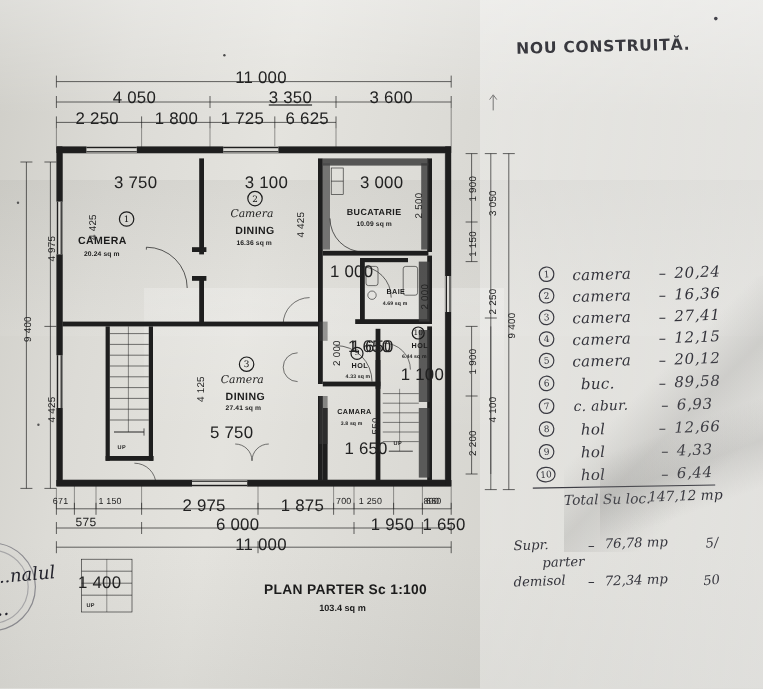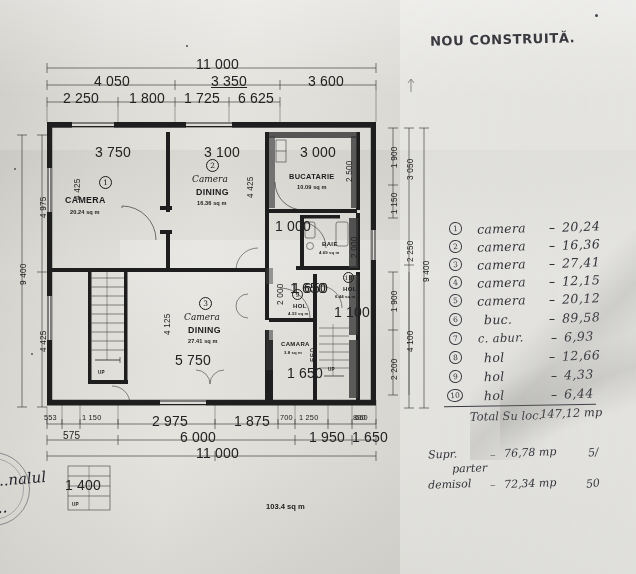--- a/index.html
+++ b/index.html
@@ -406,21 +406,21 @@
 
     <g stroke="#4a4a4a" stroke-width="0.6" fill="none">
       <line x1="411" y1="80" x2="411" y2="92"></line>
       <path d="M 408 83 L 411 79 L 414 83"></path>
     </g>
   </svg>
 
   <div class="t dim" style="left:196px; top:57px;">11 000</div>
 
   <div class="t dim" style="left:94px; top:74px;">4 050</div>
-  <div class="t dim" style="left:211px; top:74px;text-decoration:underline;">3 350</div>
+  <div class="t dim" style="left:224px; top:74px;text-decoration:underline;">3 350</div>
   <div class="t dim" style="left:308px; top:74px;">3 600</div>
 
   <div class="t dim" style="left:63px; top:91px;">2 250</div>
   <div class="t dim" style="left:129px; top:91px;">1 800</div>
   <div class="t dim" style="left:184px; top:91px;">1 725</div>
   <div class="t dim" style="left:238px; top:91px;">6 625</div>
 
   <div class="t dim-v" style="left:20px; top:285px;">9 400</div>
   <div class="t dim-v" style="left:40px; top:218px;">4 975</div>
   <div class="t dim-v" style="left:40px; top:352px;">4 425</div>
@@ -478,37 +478,38 @@
 
   <div class="bubble sm" style="left:343px; top:272px;">10</div>
   <div class="t room-name xs" style="left:343px; top:286px;">HOL</div>
   <div class="t room-area xs" style="left:335px; top:295px;">6.44 sq m</div>
   <div class="t dim" style="left:334px; top:305px;">1 100</div>
 
   <div class="t up-lbl" style="left:98px; top:371px;">UP</div>
   <div class="t up-lbl" style="left:328px; top:368px;">UP</div>
   <div class="t up-lbl" style="left:72px; top:503px;">UP</div>
 
-  <div class="t dim" style="left:44px; top:414px; font-size:7.4px;">553</div>
+  <div class="t dim" style="left:44px; top:414px; font-size:7.4px;">671</div>
   <div class="t dim" style="left:63px; top:414px; font-size:10px;margin-top:17px;">575</div>
   <div class="t dim" style="left:82px; top:414px; font-size:7.4px;">1 150</div>
   <div class="t dim" style="left:152px; top:414px;">2 975</div>
   <div class="t dim" style="left:234px; top:414px;">1 875</div>
   <div class="t dim" style="left:280px; top:414px; font-size:7.4px;">700</div>
   <div class="t dim" style="left:299px; top:414px; font-size:7.4px;">1 250</div>
   <div class="t dim" style="left:331px; top:414px; font-size:7.4px;margin-left:22px;">800</div>
   <div class="t dim" style="left:355px; top:414px; font-size:7.4px;">660</div>
 
   <div class="t dim" style="left:65px; top:430px;margin-top:48px;">1 400</div>
   <div class="t dim" style="left:180px; top:430px;">6 000</div>
   <div class="t dim" style="left:309px; top:430px;">1 950</div>
   <div class="t dim" style="left:352px; top:430px;">1 650</div>
 
   <div class="t dim" style="left:196px; top:446px;">11 000</div>
 
+  <div class="t titleblock" style="left:220px; top:487px;">PLAN PARTER Sc 1:100</div>
   <div class="t titleblock-sub" style="left:266px; top:503px;">103.4 sq m</div>
 
   <div class="hand hw-title" style="left:430px; top:32px;">NOU CONSTRUITĂ.</div>
 
   <div class="hw-bubble" style="left:449px; top:222px;">1</div>
   <div class="hand hw-row" style="left:477px; top:221px; transform:rotate(-1.5deg);">camera</div>
   <div class="hand hw-num" style="left:562px; top:219px; transform:rotate(-2deg);">20,24</div>
   <div class="hand" style="left:549px; top:221px; font-size:12px;">–</div>
 
   <div class="hw-bubble" style="left:449px; top:240px;">2</div>

